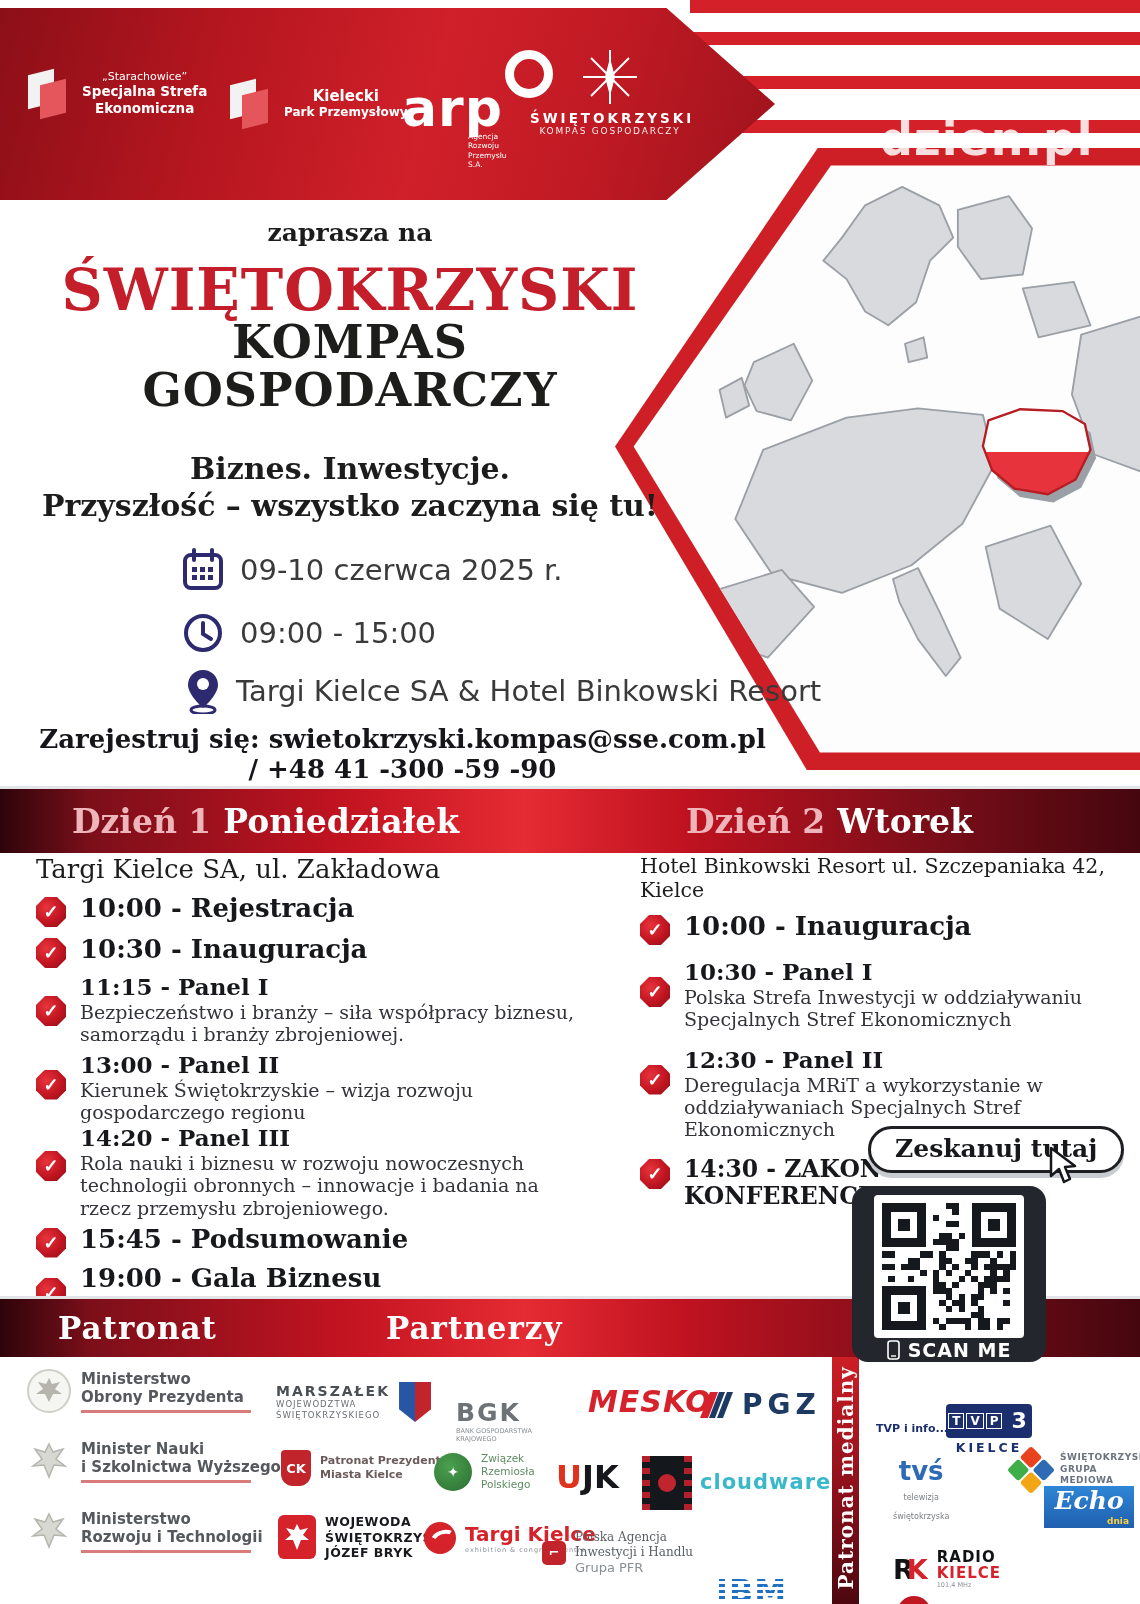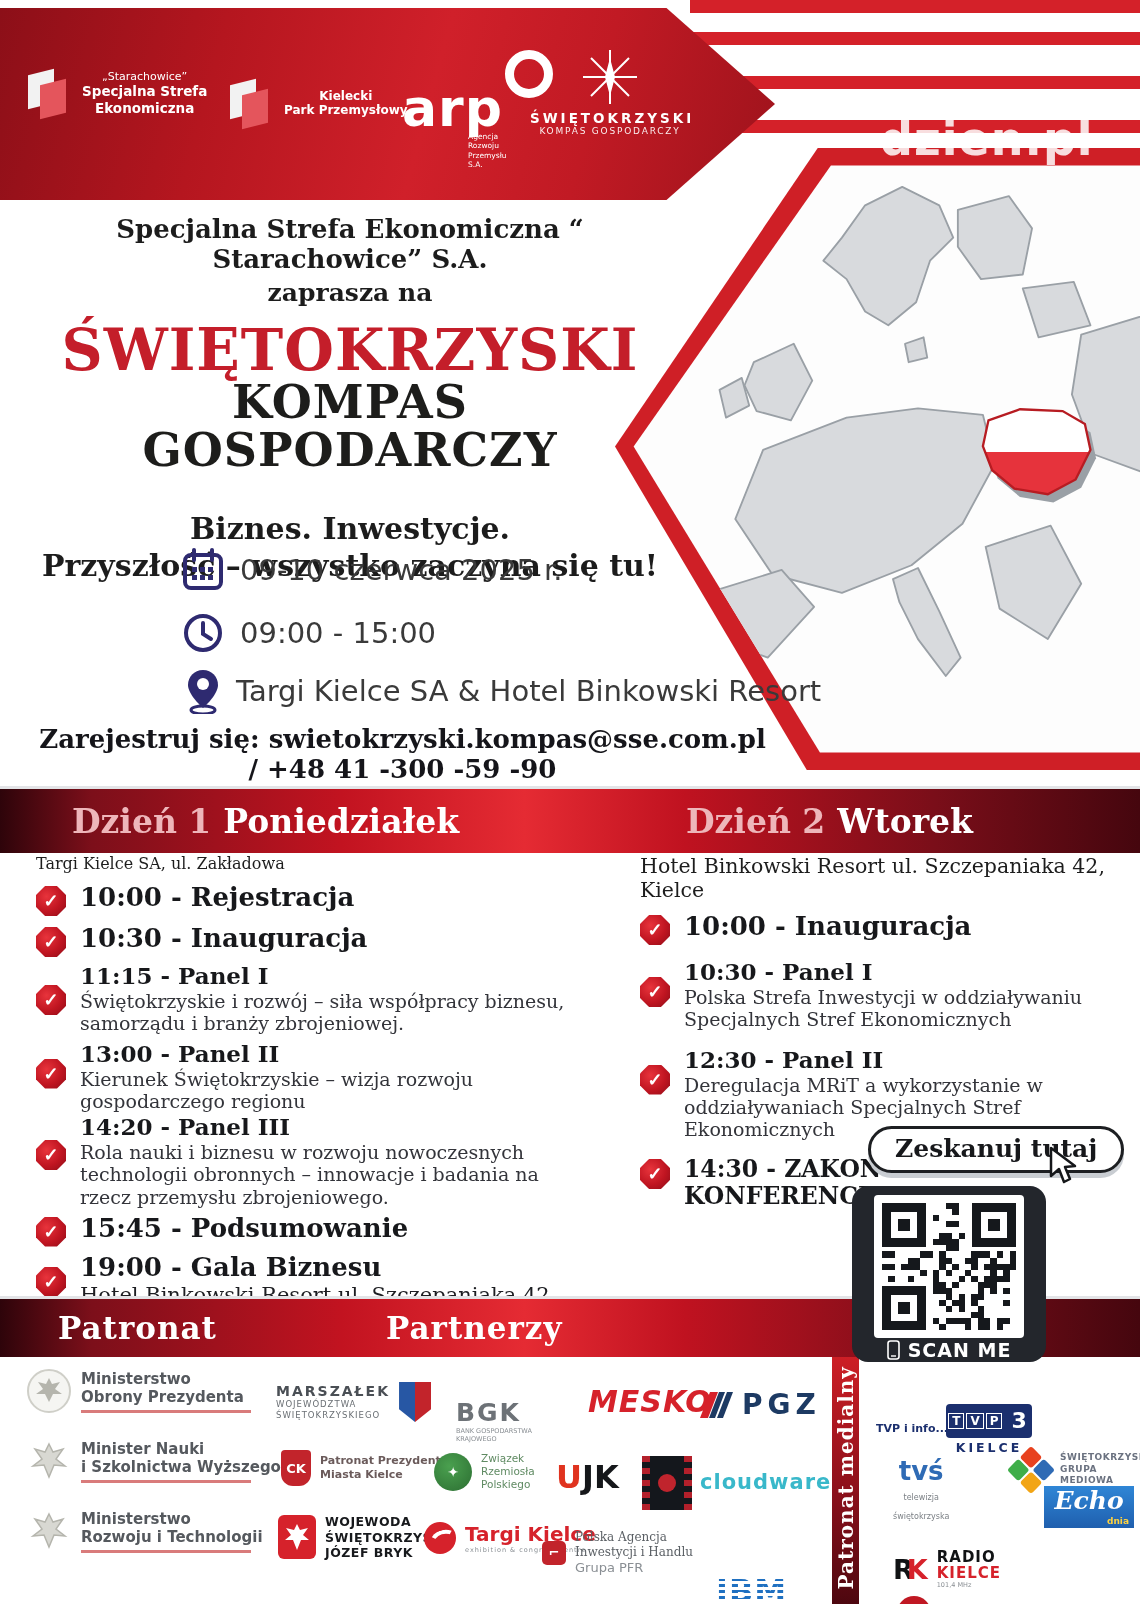--- a/index.html
+++ b/index.html
@@ -59,21 +59,21 @@
     background:linear-gradient(90deg,#2e040a 0%,#7c0f1a 8%,#c21320 30%,#e52b33 46%,#c01220 60%,#7a0e19 82%,#45060e 100%);}
   .day-band{top:786px;height:64px;}
   .patron-band{top:1296px;height:58px;}
   .band .bl{position:absolute;top:50%;transform:translateY(-50%);font-weight:bold;}
   .dlab{color:#eeb6ba;font-size:33px;margin-right:12px;}
   .dweek{color:#ffffff;font-size:33px;}
   .bigband{color:#fff;font-size:31px;letter-spacing:1px;}
 
   
   .day-col{position:absolute;top:854px;z-index:4;}
-  .venue{font-size:16px;color:#1d1d1d;margin-bottom:10px;}
+  .venue{font-size:26px;color:#1d1d1d;margin-bottom:10px;}
   .v2{font-size:20.5px;}
   .item{display:flex;align-items:flex-start;gap:14px;}
   .chk{flex:0 0 30px;width:30px;height:30px;margin-top:3px;border-radius:9px;
        clip-path:polygon(30% 0,70% 0,100% 30%,100% 70%,70% 100%,30% 100%,0 70%,0 30%);
        background:radial-gradient(circle at 35% 35%,#e8343c 0%,#c01521 55%,#8f0d18 100%);
        display:flex;align-items:center;justify-content:center;}
   .chk i{font-style:normal;color:#fff;font-weight:bold;font-size:18px;line-height:1;}
   .ihead{font-weight:bold;font-size:26px;line-height:1.15;color:#17181b;}
   .ihead.sm{font-size:23px;}
   .idesc{font-size:19px;line-height:1.16;color:#33343a;margin-top:1px;}
@@ -226,21 +226,21 @@
         <div class="sse-b">Specjalna Strefa</div>
         <div class="sse-b">Ekonomiczna</div>
       </span>
     </div>
     <div class="hlogo" style="left:228px;top:72px;">
       <span class="par-icon">
           <b></b>
           <b></b>
         </span>
       <span style="text-align:center;">
-        <div class="sse-b" style="font-size:12px;">Kielecki</div>
+        <div class="sse-b" style="font-size:15px;">Kielecki</div>
         <div class="sse-b" style="font-size:12px;">Park Przemysłowy</div>
       </span>
     </div>
     <div class="hlogo" style="left:402px;top:42px;display:block;">
       <div>
         <span class="arp-name">arp</span><i class="arp-ring"></i>
       </div>
       <div class="arp-sub">
         <div>Agencja</div>
         <div>Rozwoju</div>
@@ -255,21 +255,20 @@
           <path d="M29 14 L33 29 L29 44 L25 29 Z" fill="#fff"></path>
         </g>
       </svg>
       <div class="kompas-l1">ŚWIĘTOKRZYSKI</div>
       <div class="kompas-l2">KOMPAS GOSPODARCZY</div>
     </div>
   </div>
 
   
   <div class="abs intro serif">
-    <div class="inviter">Specjalna Strefa Ekonomiczna “ Starachowice” S.A.</div>
     <div class="invites">zaprasza na</div>
     <div class="title1">ŚWIĘTOKRZYSKI</div>
     <div class="title2">KOMPAS GOSPODARCZY</div>
     <div class="tagline first">Biznes. Inwestycje.</div>
     <div class="tagline">Przyszłość – wszystko zaczyna się tu!</div>
   </div>
 
   
   <div class="info-row" style="left:182px;top:548px;">
     <svg width="42" height="44" viewBox="0 0 42 44">
@@ -332,21 +331,21 @@
       <div>
           <div class="ihead">10:30 - Inauguracja</div>
         </div>
     </div>
     <div class="item gap6">
       <span class="chk" style="margin-top:22px;">
           <i>✓</i>
         </span>
       <div>
         <div class="ihead sm">11:15 - Panel I</div>
-        <div class="idesc">Świętokrzyskie i rozwój – siła współpracy biznesu, samorządu i branży zbrojeniowej.</div>
+        <div class="idesc">Bezpieczeństwo i branży – siła współpracy biznesu, samorządu i branży zbrojeniowej.</div>
       </div>
     </div>
     <div class="item" style="margin-bottom:2px;">
       <span class="chk" style="margin-top:18px;">
           <i>✓</i>
         </span>
       <div>
         <div class="ihead sm">13:00 - Panel II</div>
         <div class="idesc">Kierunek Świętokrzyskie – wizja rozwoju gospodarczego regionu</div>
       </div>

